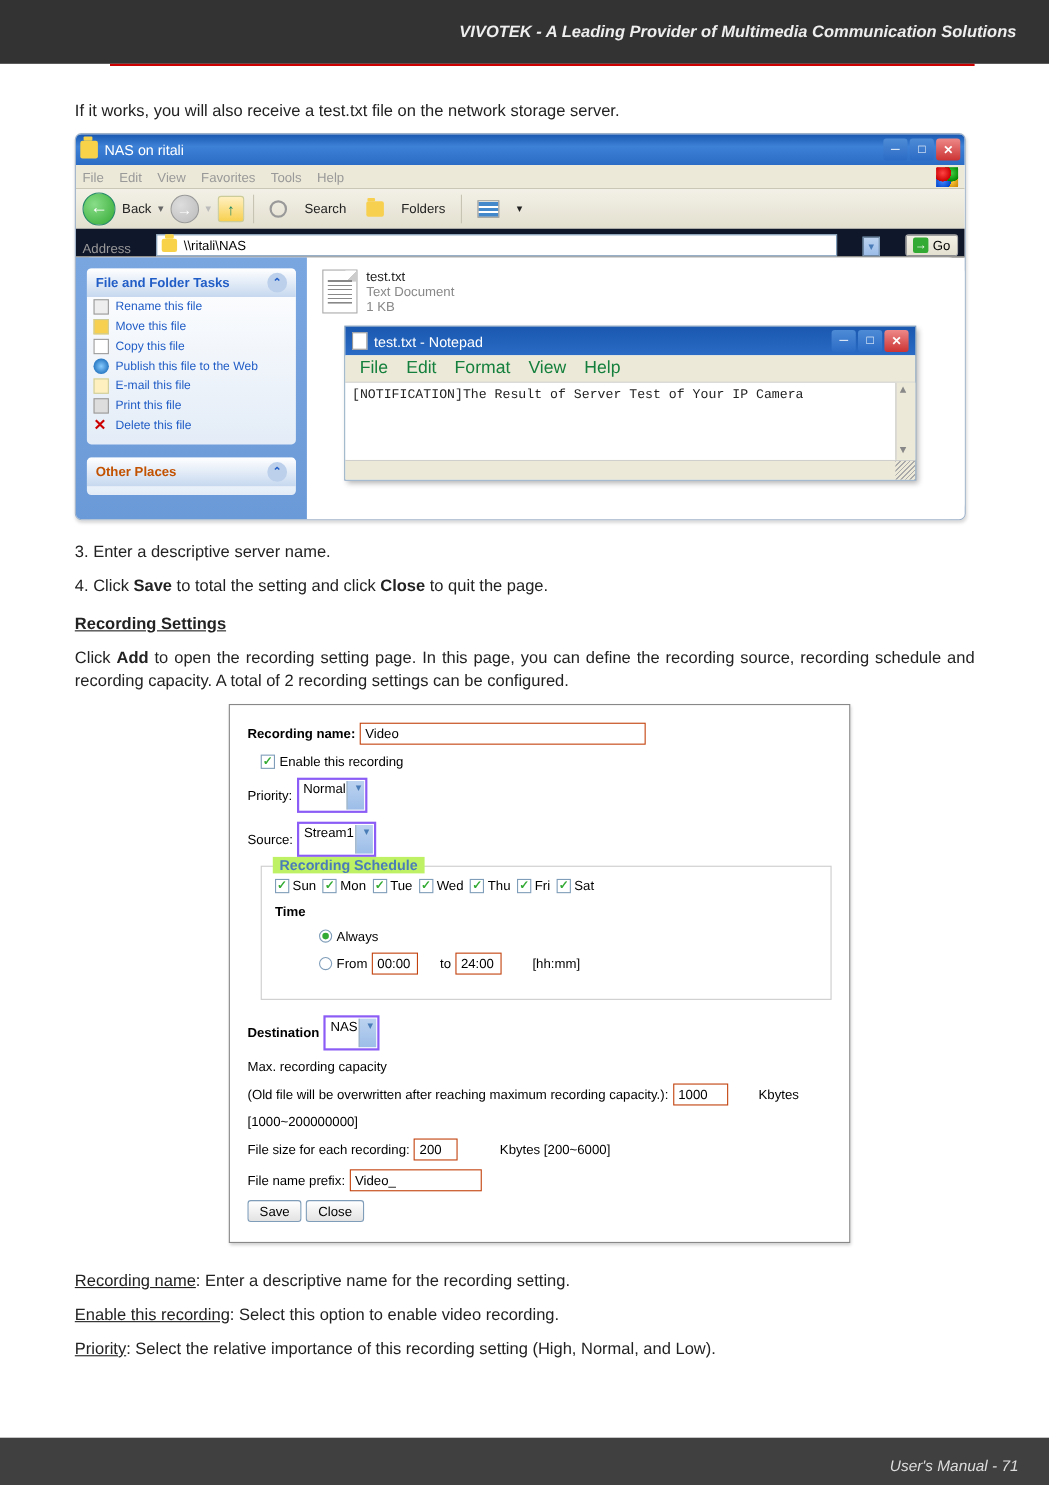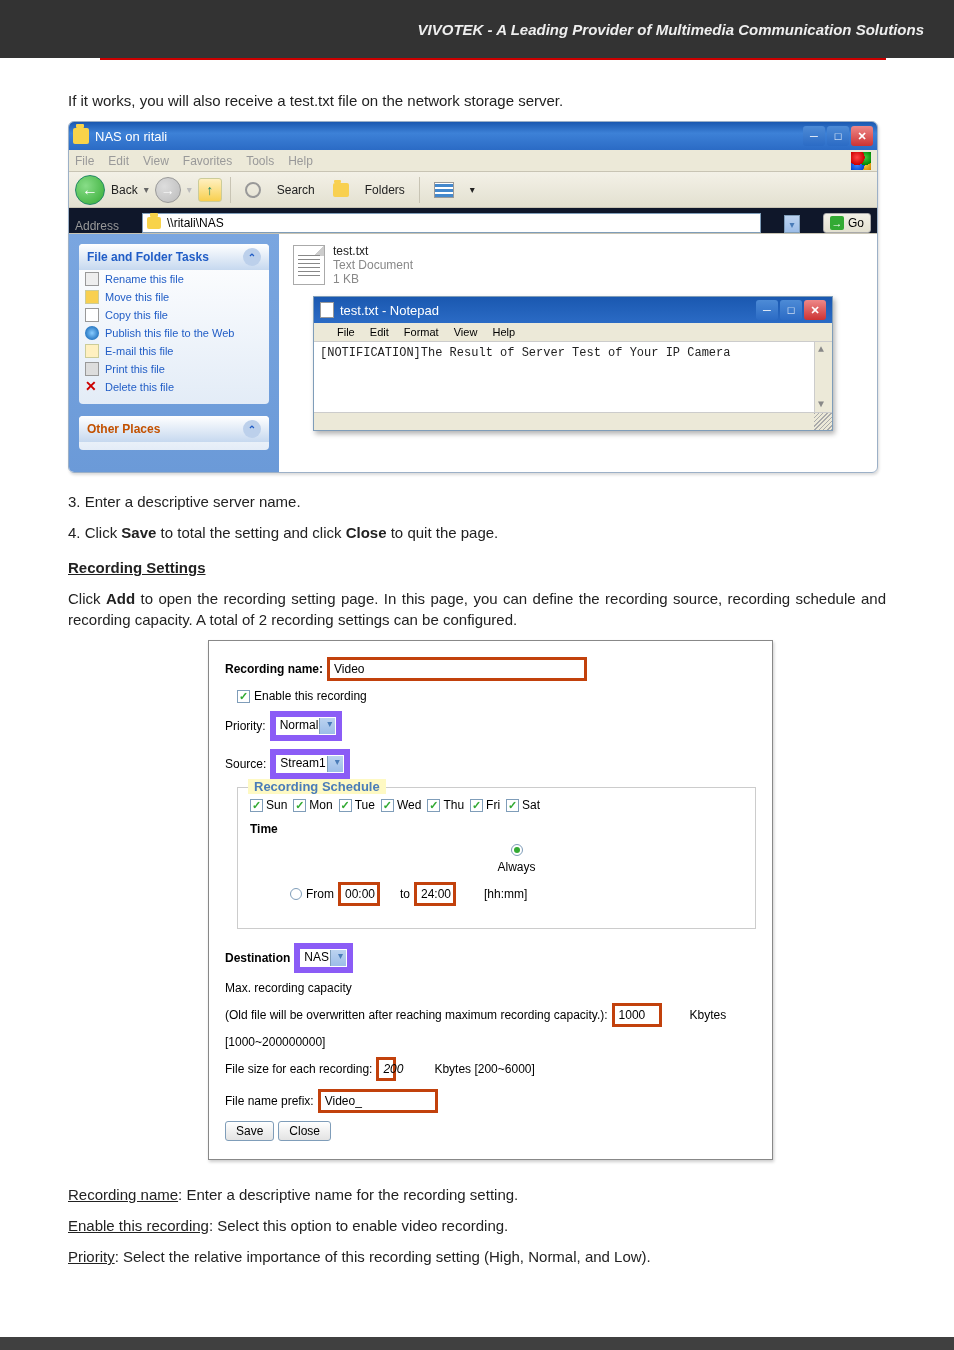--- a/index.html
+++ b/index.html
@@ -56,42 +56,42 @@
   .filepane { flex: 1; padding: 10px 14px; }
   .fileitem { display: flex; align-items: center; gap: 8px; font-size: 12px; }
   .txticon { width: 32px; height: 40px; background: #fff; border: 1px solid #aaa; position: relative; }
   .txticon::before { content:''; position:absolute; top:0; right:0; width:10px; height:10px; background:linear-gradient(135deg,#fff 50%,#ccc 50%);}
   .txticon::after { content:''; position:absolute; top:8px; left:4px; right:4px; height:22px; background:repeating-linear-gradient(0deg,#888,#888 1px,transparent 1px,transparent 4px); }
 
   
   .notepad { margin: 10px 0 0 20px; width: 520px; border: 1px solid #7f9db9; box-shadow: 2px 3px 5px rgba(0,0,0,0.3); }
   .np-title { height: 26px; background: linear-gradient(#1a58b0,#2b6bc5); color:#fff; display:flex; align-items:center; padding:0 6px; font-size:13px; }
   .np-title-icon { width:14px; height:16px; background:#fff; border:1px solid #999; margin-right:6px; position:relative; }
-  .np-menu { background:#ece9d8; font-size:11px; padding:3px 23px; border-bottom:1px solid #ccc; color:#000000; }
+  .np-menu { background:#ece9d8; font-size:16px; padding:3px 13px; border-bottom:1px solid #ccc; color:#15803d; }
   .np-menu span { margin-right:12px; }
   .np-body { background:#fff; font-family:'Courier New',monospace; font-size:12px; padding:4px 6px; min-height:70px; position:relative; border-right:18px solid #ece9d8; }
   .np-scroll { position:absolute; right:-18px; top:0; bottom:0; width:18px; background:#ece9d8; border-left:1px solid #ccc; }
   .np-scroll::before { content:'▲'; position:absolute; top:2px; left:3px; font-size:10px; color:#888; }
   .np-scroll::after { content:'▼'; position:absolute; bottom:2px; left:3px; font-size:10px; color:#888; }
   .np-statusbar { height:18px; background:#ece9d8; border-top:1px solid #ccc; display:flex; }
   .np-grip { margin-left:auto; width:18px; background:repeating-linear-gradient(135deg,#aaa,#aaa 1px,transparent 1px,transparent 3px); }
 
   
   .recbox { width: 565px; margin: 6px 0 0 140px; border: 1px solid #888; background: #fff; font-size: 12px; color: #000; box-shadow: 1px 2px 3px rgba(0,0,0,0.2);}
   .recheader { background: #4a7cb8; color: #fff; font-weight: bold; font-size: 16px; padding: 4px 8px; }
   .recbody { padding: 16px 16px 10px 16px; }
   .row { display: flex; align-items: center; margin-bottom: 8px; gap: 4px; }
   .lbl { font-weight: bold; }
-  .txtinput { border: 3px solid #c2410c; background: #fff; padding: 2px 4px; font-size: 12px; }
-  .sel { border:6px solid #8b5cf6; background:#fff; padding:1px 18px 3px 4px; font-size:12px; position:relative;}
+  .txtinput { border: 1px solid #c2410c; background: #fff; padding: 2px 4px; font-size: 12px; }
+  .sel { border:2px solid #8b5cf6; background:#fff; padding:1px 18px 13px 4px; font-size:12px; position:relative;}
   .sel::after { content:''; position:absolute; right:1px; top:1px; bottom:1px; width:15px; background:linear-gradient(#bcd3f0,#9cbde8); border-left:1px solid #7f9db9;}
   .sel::before { content:'▾'; position:absolute; right:4px; top:1px; color:#4a7cb8; font-size:10px; z-index:1;}
   .chk { width:13px; height:13px; border:1px solid #7f9db9; background:#fff; display:inline-flex; align-items:center; justify-content:center; color:#3a3; font-size:11px; font-weight:bold; line-height:1; }
   .fieldset { border:1px solid #ccc; margin:8px 0 14px 12px; padding:10px 12px 14px 12px; position:relative;}
-  .legend { position:absolute; top:-9px; left:10px; background:#fef9c3; padding:0 6px; color:#4a7cb8; font-weight:bold; font-size:13px;}
+  .legend { position:absolute; top:-9px; left:10px; background:#bef264; padding:0 6px; color:#4a7cb8; font-weight:bold; font-size:13px;}
   .days { display:flex; align-items:center; gap:6px; margin-bottom:10px;}
   .daychk { display:flex; align-items:center; gap:3px; }
   .radio { width:12px; height:12px; border:1px solid #7f9db9; border-radius:50%; display:inline-flex; align-items:center; justify-content:center; }
   .radio.on::after { content:''; width:6px; height:6px; background:#3a3; border-radius:50%; }
   .btn { border:1px solid #7f9db9; background:linear-gradient(#fff,#e3e3e3); padding:2px 10px; border-radius:3px; font-size:12px;}
   .footer { height:50px; background:#404040; display:flex; align-items:center; justify-content:flex-end; padding:0 28px; margin-top:30px;}
   .footer-text { color:#ddd; font-style:italic; font-size:14px;}
 </style>
 </head>
 <body>
@@ -294,21 +294,21 @@
           <span class="daychk">
               <span class="chk">✓</span>
               <span>Fri</span>
             </span>
           <span class="daychk">
               <span class="chk">✓</span>
               <span>Sat</span>
             </span>
         </div>
         <div class="lbl" style="margin-bottom:8px;">Time</div>
-        <div class="row" style="padding-left:40px;flex-direction:column;">
+        <div class="row" style="padding-left:40px;">
           <span class="radio on"></span>
           <span>Always</span>
         </div>
         <div class="row" style="padding-left:40px;">
           <span class="radio"></span>
           <span>From</span>
           <span class="txtinput" style="width:42px;">00:00</span>
           <span style="width:12px;"></span>
           <span>to</span>
           <span class="txtinput" style="width:42px;">24:00</span>
@@ -328,21 +328,21 @@
         <span>(Old file will be overwritten after reaching maximum recording capacity.):</span>
         <span class="txtinput" style="width:50px;">1000</span>
         <span style="width:20px;"></span>
         <span>Kbytes</span>
       </div>
       <div class="row">
           <span>[1000~200000000]</span>
         </div>
       <div class="row">
         <span>File size for each recording:</span>
-        <span class="txtinput" style="width:20px;font-style:italic;">200</span>
+        <span class="txtinput" style="width:40px;">200</span>
         <span style="width:30px;"></span>
         <span>Kbytes [200~6000]</span>
       </div>
       <div class="row">
         <span>File name prefix:</span>
         <span class="txtinput" style="width:120px;">Video_</span>
       </div>
       <div class="row">
         <span class="btn">Save</span>
         <span class="btn">Close</span>

